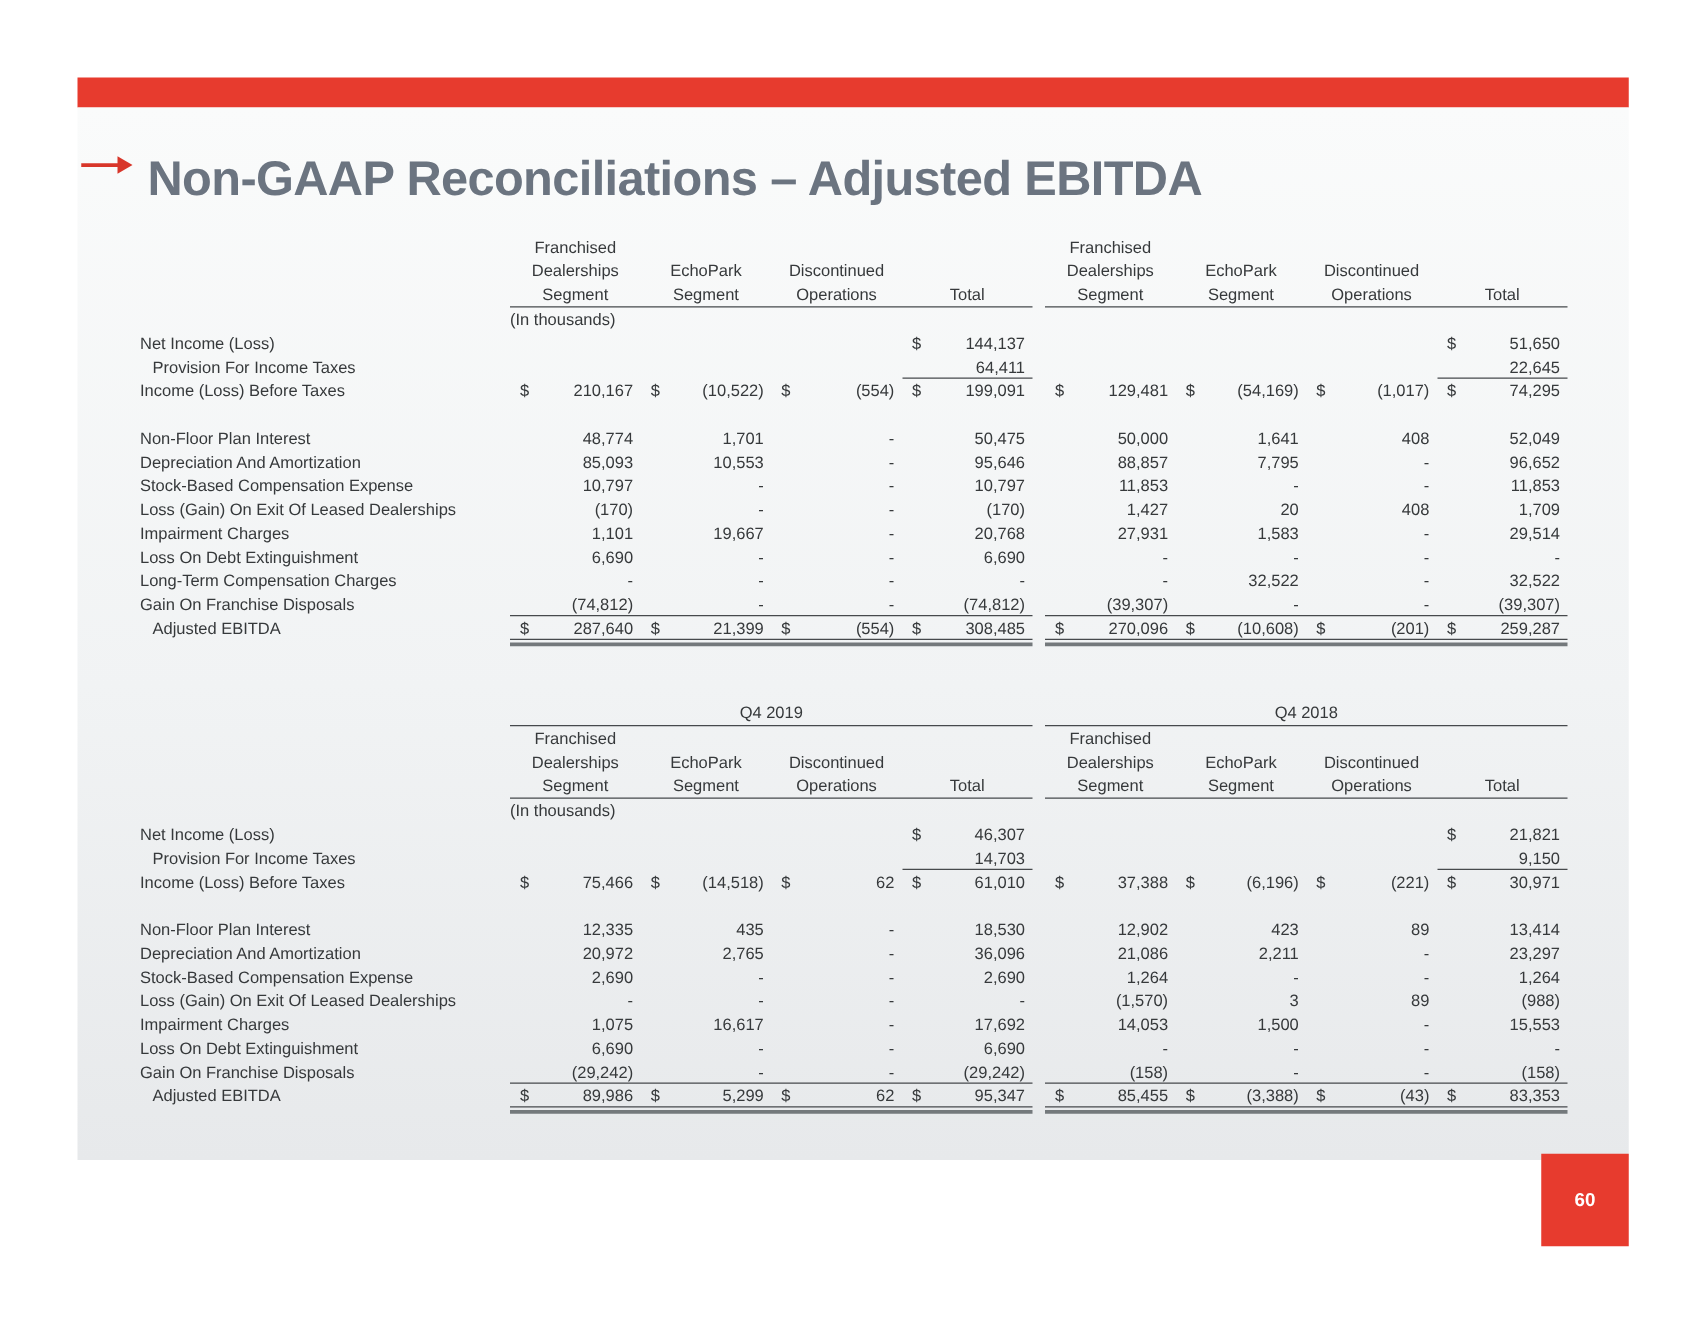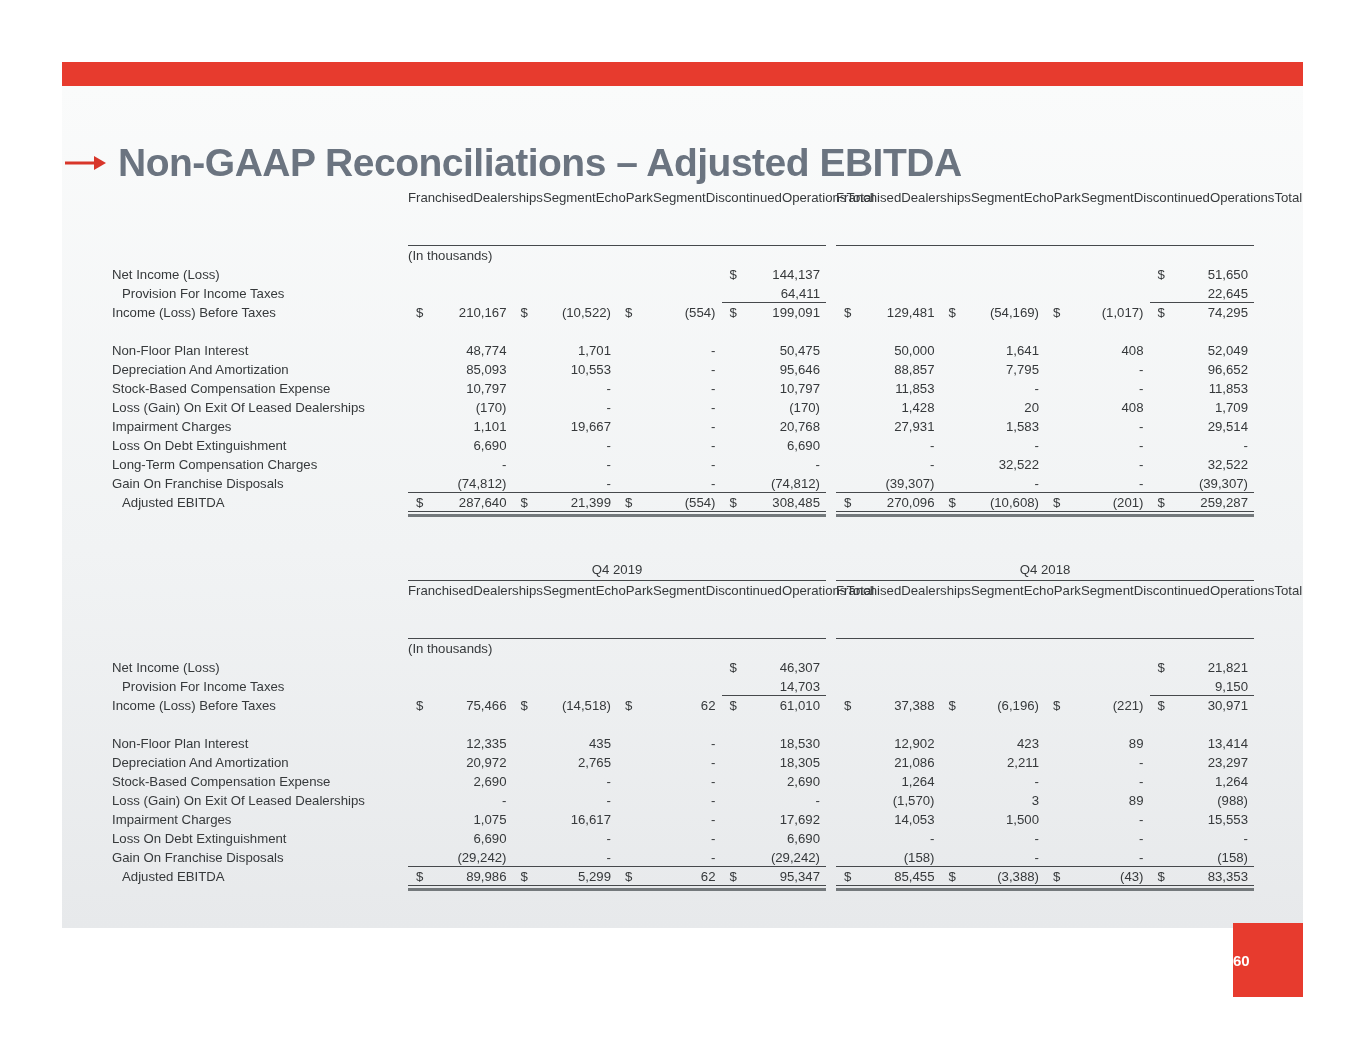--- a/index.html
+++ b/index.html
@@ -3,53 +3,53 @@
 <meta charset="utf-8">
 <style>
   *{margin:0;padding:0;box-sizing:border-box}
   html,body{width:1365px;height:1055px}
   body{background:#ffffff;font-family:"Liberation Sans",sans-serif;position:relative;overflow:hidden;color:#36393b}
 
   .topbar{position:absolute;left:62px;top:62px;width:1241px;height:24px;background:#e73b2e}
   .content{position:absolute;left:62px;top:86px;width:1241px;height:842px;
            background:linear-gradient(180deg,#fafbfb 0%,#f1f3f4 55%,#e7e9eb 100%)}
 
-  .title-row{position:absolute;left:63px;top:141px;display:flex;align-items:center;gap:11px}
+  .title-row{position:absolute;left:63px;top:122px;display:flex;gap:11px}
   .title{font-size:39px;font-weight:bold;color:#6b7480;letter-spacing:-0.5px;white-space:nowrap}
 
   .fin-table{position:absolute;left:112px;width:1142px;font-size:13.2px;color:#36393b}
   #table0{top:188px}
   #table1{top:560px}
 
   .frow{display:flex;height:19px;line-height:19px}
   .flabel{width:296px;white-space:nowrap}
   .fgroup{width:418px;display:flex}
   .fgap{width:10px}
   .fcell{flex:1;display:flex;padding:0 6px 0 8px}
   .fcell .v{margin-left:auto;white-space:nowrap}
 
   .phead-row{height:21px}
   .phead{display:block;text-align:center;border-bottom:1px solid #46494c;height:21px;line-height:20px}
   .chead-row{height:58px}
   .chead{border-bottom:1px solid #46494c}
-  .fcol{flex:1;display:flex;flex-direction:row;justify-content:flex-end;text-align:center}
+  .fcol{flex:1;display:flex;flex-direction:column;justify-content:flex-end;text-align:center}
   .fcol div{height:19px;line-height:19px;white-space:nowrap}
   .units-row{height:19px}
   .units{width:846px;margin-left:296px;text-align:left}
 
   .row-spacer{height:19px}
   .row-ultotal .fcell:last-child{border-bottom:1px solid #46494c}
   .row-rule .fgroup{border-bottom:1px solid #46494c}
   .row-total .fgroup{position:relative;border-bottom:1px solid #46494c}
   .row-total .fgroup::after{content:"";position:absolute;left:0;right:0;bottom:-6px;height:3px;background:#74797c}
 
   .footer{position:absolute;left:0;top:928px;width:1365px;height:127px;background:#ffffff}
 
   .pagebox{position:absolute;left:1233px;top:923px;width:70px;height:74px;background:#e73b2e;
-           color:#ffffff;font-weight:bold;font-size:15px;display:flex;align-items:center;}
+           color:#ffffff;font-weight:bold;font-size:15px;display:flex;align-items:center;justify-content:center}
 </style>
 </head>
 <body>
 
 <div class="topbar"></div>
 <div class="content"></div>
 
 <div class="title-row">
   <svg width="44" height="20" viewBox="0 0 44 20">
     <line x1="2" y1="10" x2="33" y2="10" stroke="#d8362a" stroke-width="3"></line>
@@ -362,21 +362,21 @@
         </div>
         <div class="fcell">
           <div class="d"></div>
           <div class="v">(170)</div>
         </div>
       </div>
       <div class="fgap"></div>
       <div class="fgroup">
         <div class="fcell">
           <div class="d"></div>
-          <div class="v">1,428</div>
+          <div class="v">1,427</div>
         </div>
         <div class="fcell">
           <div class="d"></div>
           <div class="v">20</div>
         </div>
         <div class="fcell">
           <div class="d"></div>
           <div class="v">408</div>
         </div>
         <div class="fcell">
@@ -809,21 +809,21 @@
         <div class="fcell">
           <div class="d"></div>
           <div class="v">2,765</div>
         </div>
         <div class="fcell">
           <div class="d"></div>
           <div class="v">-</div>
         </div>
         <div class="fcell">
           <div class="d"></div>
-          <div class="v">18,305</div>
+          <div class="v">36,096</div>
         </div>
       </div>
       <div class="fgap"></div>
       <div class="fgroup">
         <div class="fcell">
           <div class="d"></div>
           <div class="v">21,086</div>
         </div>
         <div class="fcell">
           <div class="d"></div>

